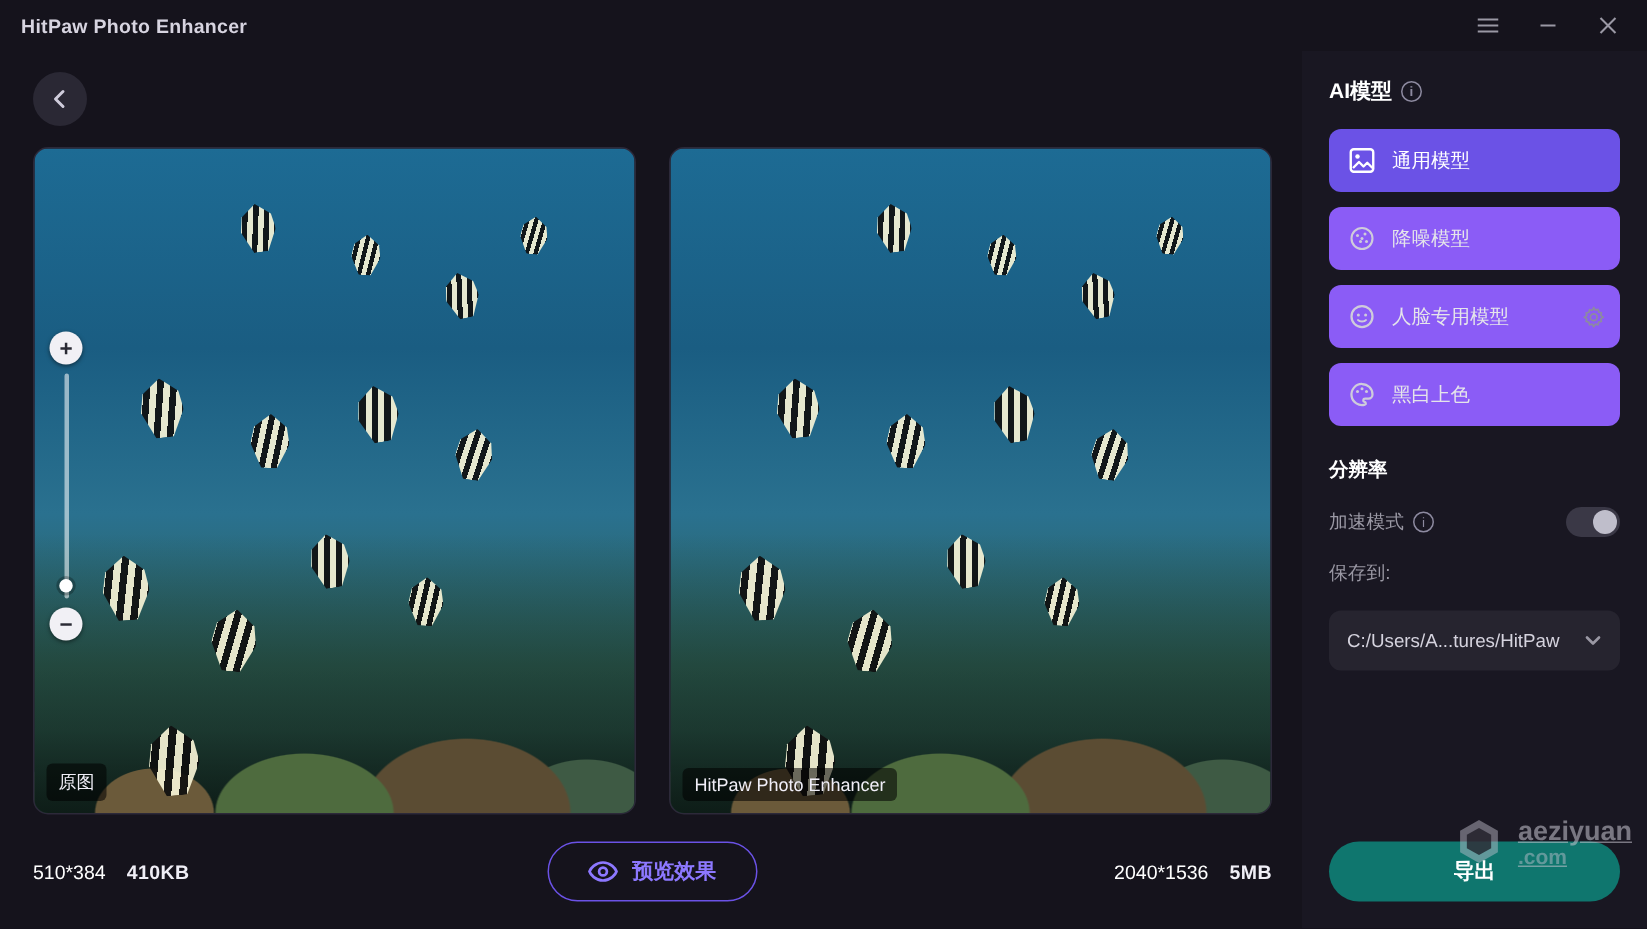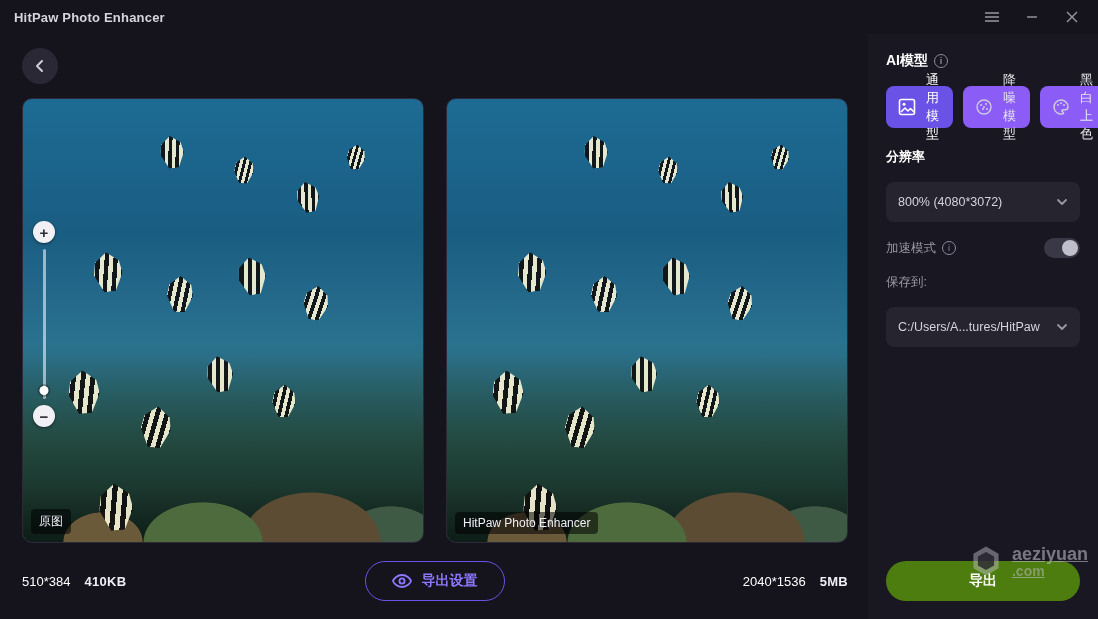--- a/index.html
+++ b/index.html
@@ -51,32 +51,32 @@
 
 .footer { display: flex; align-items: center; justify-content: space-between; padding-top: 18px; gap: 20px; }
 .meta { display: flex; gap: 14px; font-size: 13px; align-items: baseline; }
 .meta .dim { color: #ffffff; }
 .meta .strong { color: #efeef6; font-weight: 600; letter-spacing: .3px; }
 .previewbtn { height: 40px; padding: 0 26px; border: 1.5px solid #6b52e6; color: #8d78ff; border-radius: 20px; display: flex; align-items: center; gap: 10px; font-size: 14px; font-weight: 600; cursor: pointer; }
 
 
 .sectitle { font-size: 14px; font-weight: 700; color: #fff; display: flex; align-items: center; gap: 6px; }
 .info-icon { width: 14px; height: 14px; border: 1px solid #8d8aa0; border-radius: 50%; display: inline-flex; align-items: center; justify-content: center; font-size: 9px; color: #8d8aa0; }
-.models { display: flex; flex-direction: row; gap: 10px; }
+.models { display: flex; flex-direction: column; gap: 10px; }
 .model { height: 42px; border-radius: 8px; background: #8b5cf6; display: flex; align-items: center; gap: 10px; padding: 0 12px; cursor: pointer; font-size: 13px; position: relative; }
 .model.active { background: #6b52e6; color: #fff; }
 .model .micon { width: 20px; height: 20px; display: flex; align-items: center; justify-content: center; }
 .model .gear { position: absolute; right: 10px; color: #8d8aa0; }
 .subtitle { font-size: 13px; font-weight: 700; color: #fff; margin-top: 4px; }
 .select { height: 40px; border-radius: 8px; background: #26242f; display: flex; align-items: center; justify-content: space-between; padding: 0 12px; font-size: 12.5px; color: #d5d3de; cursor: pointer; }
 .rowlabel { font-size: 12.5px; color: #9a98a4; display: flex; align-items: center; gap: 6px; }
 .togglerow { display: flex; align-items: center; justify-content: space-between; }
 .toggle { width: 36px; height: 20px; border-radius: 10px; background: #3a3846; position: relative; cursor: pointer; }
 .toggle .knob { position: absolute; right: 2px; top: 2px; width: 16px; height: 16px; border-radius: 50%; background: #bfbecb; }
-.exportbtn { margin-top: auto; height: 40px; border-radius: 20px; background: #4d7c0f; color: #fff; font-size: 14px; font-weight: 700; display: flex; align-items: center; justify-content: center; cursor: pointer; }
+.exportbtn { margin-top: auto; height: 40px; border-radius: 20px; background: #0f766e; color: #fff; font-size: 14px; font-weight: 700; display: flex; align-items: center; justify-content: center; cursor: pointer; }
 
 
 .wm { position: absolute; right: 10px; bottom: 40px; display: flex; align-items: flex-end; gap: 8px; color: rgba(200,198,210,.55); pointer-events: none; z-index: 50; text-decoration: underline; }
 .wm .logo { width: 36px; height: 36px; }
 .wm .txt { font-size: 18px; font-weight: 700; line-height: 1; }
 .wm .sub { font-size: 14px; font-weight: 600; color: rgba(200,198,210,.45); }
 
 svg { display: block; }
 </style>
 </head>
@@ -168,21 +168,21 @@
     <div class="footer">
       <div class="meta">
         <span class="dim">510*384</span>
         <span class="strong">410KB</span>
       </div>
       <div class="previewbtn">
         <svg width="20" height="14" viewBox="0 0 20 14">
             <path fill="none" stroke="#8d78ff" stroke-width="1.8" d="M10 1C5 1 1.6 5 1 7c.6 2 4 6 9 6s8.4-4 9-6c-.6-2-4-6-9-6z"></path>
             <circle cx="10" cy="7" r="2.6" fill="none" stroke="#8d78ff" stroke-width="1.8"></circle>
           </svg>
-        <span>导出设置</span>
+        <span>预览效果</span>
       </div>
       <div class="meta">
         <span class="dim">2040*1536</span>
         <span class="strong">5MB</span>
       </div>
     </div>
   </div>
 
   <div class="side">
     <div class="sectitle">
@@ -212,53 +212,47 @@
                 <circle cx="12" cy="11" r="1"></circle>
                 <circle cx="9" cy="9" r="1"></circle>
               </g>
             </svg>
         </span>
         <span>降噪模型</span>
       </div>
       <div class="model">
         <span class="micon">
           <svg width="18" height="18" viewBox="0 0 18 18">
+              <circle cx="9" cy="9" r="7" fill="none" stroke="#cfccdb" stroke-width="1.5"></circle>
+              <circle cx="6.6" cy="8" r="1" fill="#cfccdb"></circle>
+              <circle cx="11.4" cy="8" r="1" fill="#cfccdb"></circle>
+              <path d="M6.4 11.4c1 1.2 4.2 1.2 5.2 0" fill="none" stroke="#cfccdb" stroke-width="1.4" stroke-linecap="round"></path>
+            </svg>
+        </span>
+        <span>人脸专用模型</span>
+        <span class="gear">
+          <svg width="15" height="15" viewBox="0 0 16 16">
+              <path fill="none" stroke="currentColor" stroke-width="1.2" d="M8 10.4a2.4 2.4 0 1 0 0-4.8 2.4 2.4 0 0 0 0 4.8zM8 1.2l1.1 1.6 1.9-.4.5 1.9 1.9.5-.4 1.9L14.6 8l-1.6 1.1.4 1.9-1.9.5-.5 1.9-1.9-.4L8 14.6l-1.1-1.6-1.9.4-.5-1.9-1.9-.5.4-1.9L1.4 8l1.6-1.1-.4-1.9 1.9-.5.5-1.9 1.9.4z"></path>
+            </svg>
+        </span>
+      </div>
+      <div class="model">
+        <span class="micon">
+          <svg width="18" height="18" viewBox="0 0 18 18">
               <path fill="none" stroke="#cfccdb" stroke-width="1.5" d="M9 2a7 7 0 1 0 2 13.7c.9-.3.6-1.6-.3-1.8-1.3-.3-1.1-2.2.3-2.2h2.3A2.7 2.7 0 0 0 16 9 7 7 0 0 0 9 2z"></path>
               <circle cx="6" cy="7" r="1" fill="#cfccdb"></circle>
               <circle cx="9" cy="5.2" r="1" fill="#cfccdb"></circle>
               <circle cx="12" cy="7" r="1" fill="#cfccdb"></circle>
             </svg>
         </span>
         <span>黑白上色</span>
       </div>
-      <div class="model">
-        <span class="micon">
-          <svg width="18" height="18" viewBox="0 0 18 18">
-              <circle cx="9" cy="9" r="7" fill="none" stroke="#cfccdb" stroke-width="1.5"></circle>
-              <circle cx="6.6" cy="8" r="1" fill="#cfccdb"></circle>
-              <circle cx="11.4" cy="8" r="1" fill="#cfccdb"></circle>
-              <path d="M6.4 11.4c1 1.2 4.2 1.2 5.2 0" fill="none" stroke="#cfccdb" stroke-width="1.4" stroke-linecap="round"></path>
-            </svg>
-        </span>
-        <span>人脸专用模型</span>
-        <span class="gear">
-          <svg width="15" height="15" viewBox="0 0 16 16">
-              <path fill="none" stroke="currentColor" stroke-width="1.2" d="M8 10.4a2.4 2.4 0 1 0 0-4.8 2.4 2.4 0 0 0 0 4.8zM8 1.2l1.1 1.6 1.9-.4.5 1.9 1.9.5-.4 1.9L14.6 8l-1.6 1.1.4 1.9-1.9.5-.5 1.9-1.9-.4L8 14.6l-1.1-1.6-1.9.4-.5-1.9-1.9-.5.4-1.9L1.4 8l1.6-1.1-.4-1.9 1.9-.5.5-1.9 1.9.4z"></path>
-            </svg>
-        </span>
-      </div>
     </div>
 
     <div class="subtitle">分辨率</div>
-    <div class="select">
-      <span>800% (4080*3072)</span>
-      <svg width="12" height="8" viewBox="0 0 12 8">
-          <path fill="none" stroke="#9a98a4" stroke-width="1.8" stroke-linecap="round" stroke-linejoin="round" d="M2 2l4 4 4-4"></path>
-        </svg>
-    </div>
 
 
     <div class="togglerow">
       <div class="rowlabel">
         <span>加速模式</span>
         <span class="info-icon">i</span>
       </div>
       <div class="toggle">
           <div class="knob"></div>
         </div>

